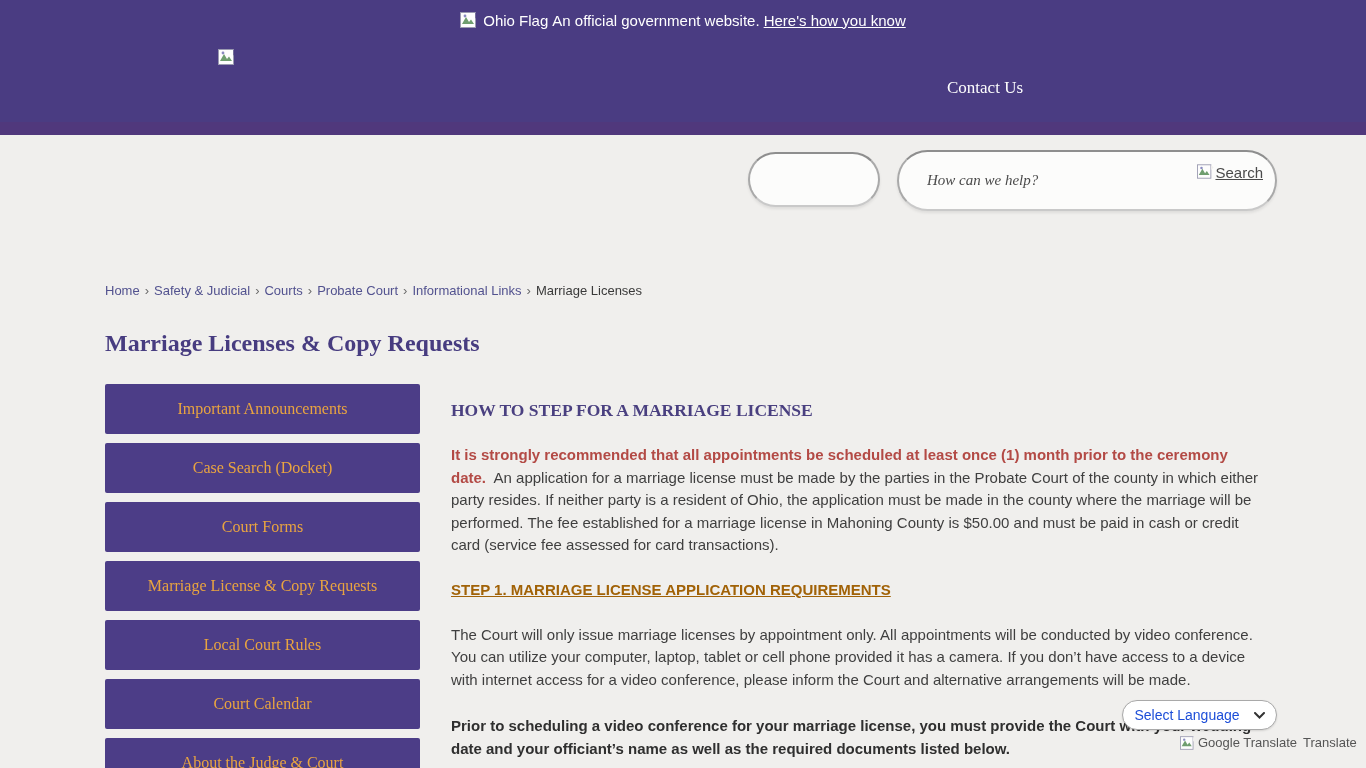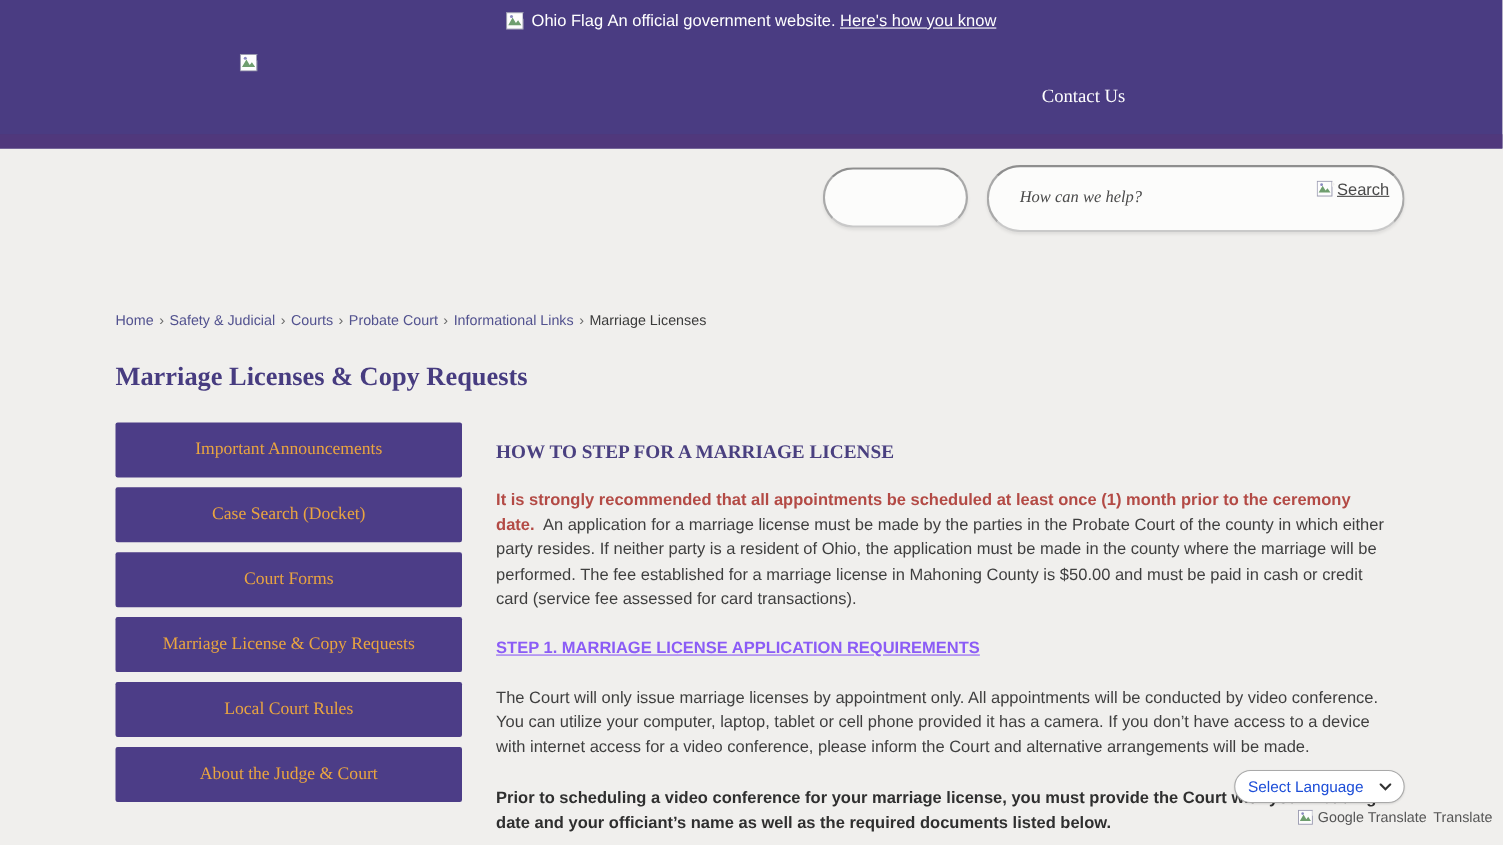--- a/index.html
+++ b/index.html
@@ -46,21 +46,21 @@
   .side-btn { display:flex; align-items:center; justify-content:center; width:315px; height:50px; margin-bottom:9px;
               background:#4c3d87; color:#e9a440; font-family:"Liberation Serif", serif; font-size:16px;
               text-decoration:none; cursor:pointer; border-radius:2px; }
 
   
   .main-content { position:absolute; top:400px; left:451px; width:811px; color:#3f3f3f; font-size:15px; line-height:22.5px; }
   .content-heading { font-family:"Liberation Serif", serif; font-weight:bold; font-size:17.5px; color:#4a4080;
                      line-height:20px; margin:0 0 24px 0; }
   .main-content p { margin:0 0 24px 0; }
   .red-bold { color:#b34a45; font-weight:bold; }
-  .step-heading { font-size:15px; font-weight:bold; color:#8b5cf6; text-decoration:underline; line-height:18px; margin:0 0 25px 0; }
+  .step-heading { font-size:15px; font-weight:bold; color:#a16207; text-decoration:underline; line-height:18px; margin:0 0 25px 0; }
   .bold-para { font-weight:bold; color:#2f2f2f; }
 
   
   .lang-select { position:absolute; top:700px; left:1122px; width:155px; height:30px; background:#fff;
                  border:1px solid #a9a9a9; border-radius:16px; display:flex; align-items:center; justify-content:center;
                  gap:14px; font-size:14px; color:#1d4ed8; cursor:pointer; z-index:20; box-shadow:0 1px 2px rgba(0,0,0,0.12); }
   .chev { display:inline-block; line-height:0; }
   .translate-attrib { position:absolute; top:735px; left:1180px; display:inline-flex; align-items:center; gap:2px;
                       font-size:13px; color:#555; z-index:20; background:transparent; }
   .translate-attrib a { color:#555; text-decoration:none; cursor:pointer; margin-left:4px; }
@@ -119,20 +119,21 @@
 </nav>
 
 <h1 class="page-title">Marriage Licenses &amp; Copy Requests</h1>
 
 <aside class="sidebar">
   <a class="side-btn">Important Announcements</a>
   <a class="side-btn">Case Search (Docket)</a>
   <a class="side-btn">Court Forms</a>
   <a class="side-btn">Marriage License &amp; Copy Requests</a>
   <a class="side-btn">Local Court Rules</a>
+  <a class="side-btn">Court Calendar</a>
   <a class="side-btn">About the Judge &amp; Court</a>
 </aside>
 
 <main class="main-content">
   <h2 class="content-heading">HOW TO STEP FOR A MARRIAGE LICENSE</h2>
   <p><span class="red-bold">It is strongly recommended that all appointments be scheduled at least once (1) month prior to the ceremony date.</span>&nbsp; <span>An application for a marriage license must be made by the parties in the Probate Court of the county in which either party resides. If neither party is a resident of Ohio, the application must be made in the county where the marriage will be performed.  The fee established for a marriage license in Mahoning County is $50.00 and must be paid in cash or credit card (service fee assessed for card transactions).</span></p>
   <h3 class="step-heading">STEP 1. MARRIAGE LICENSE APPLICATION REQUIREMENTS</h3>
   <p>The Court will only issue marriage licenses by appointment only.  All appointments will be conducted by video conference. You can utilize your computer, laptop, tablet or cell phone provided it has a camera. If you don’t have access to a device with internet access for a video conference, please inform the Court and alternative arrangements will be made.</p>
   <p class="bold-para">Prior to scheduling a video conference for your marriage license, you must provide the Court with your wedding date and your officiant’s name as well as the required documents listed below.</p>
 </main>

